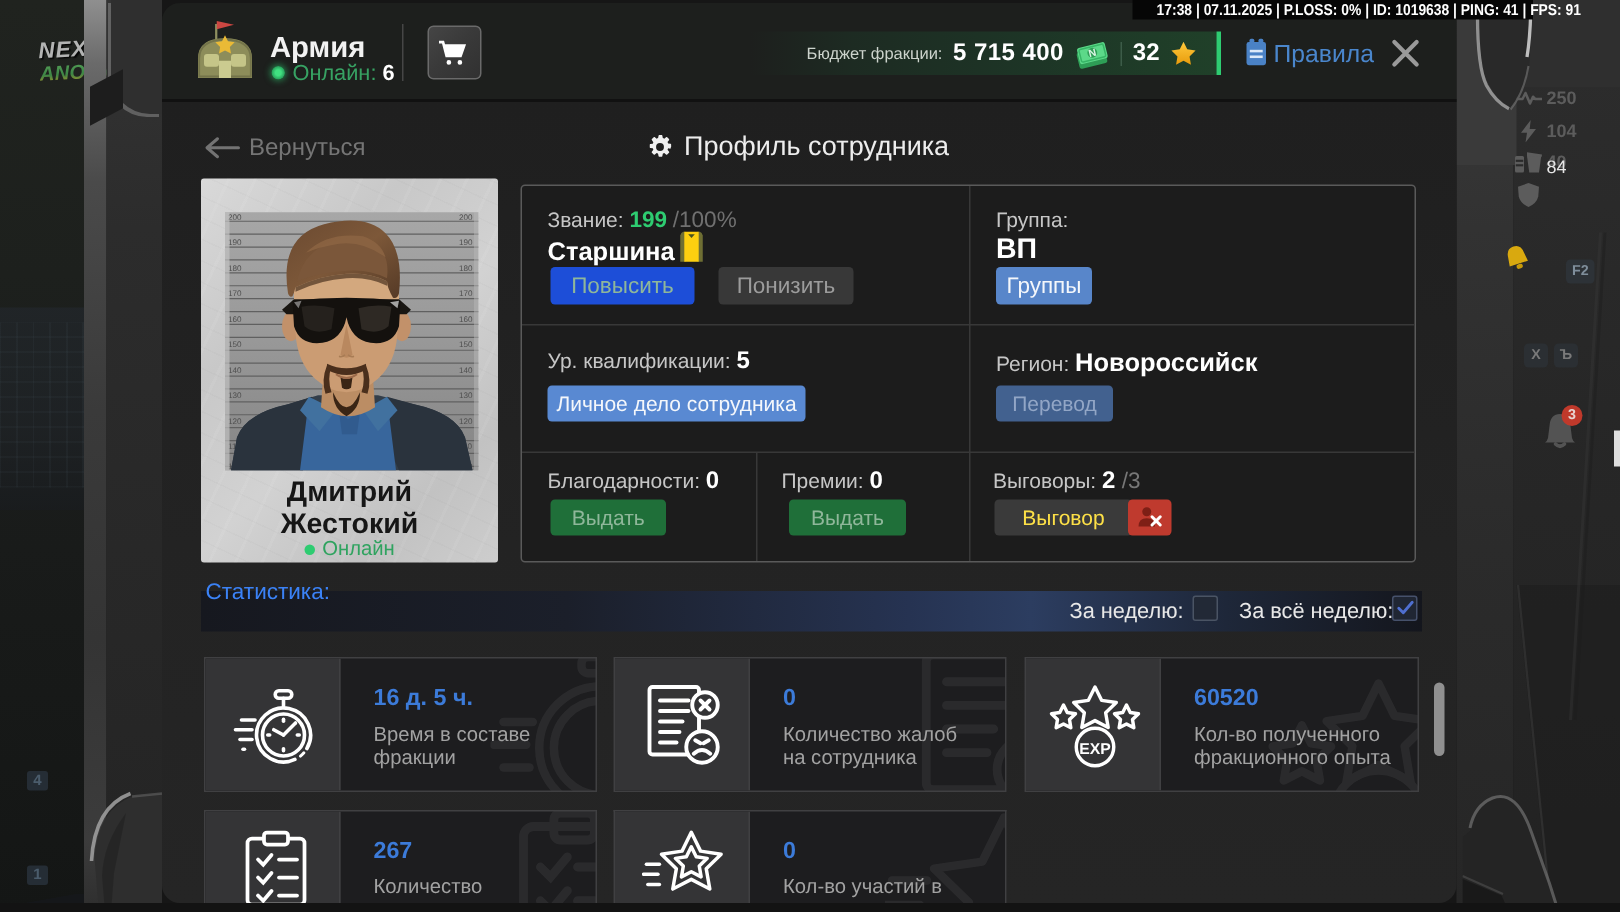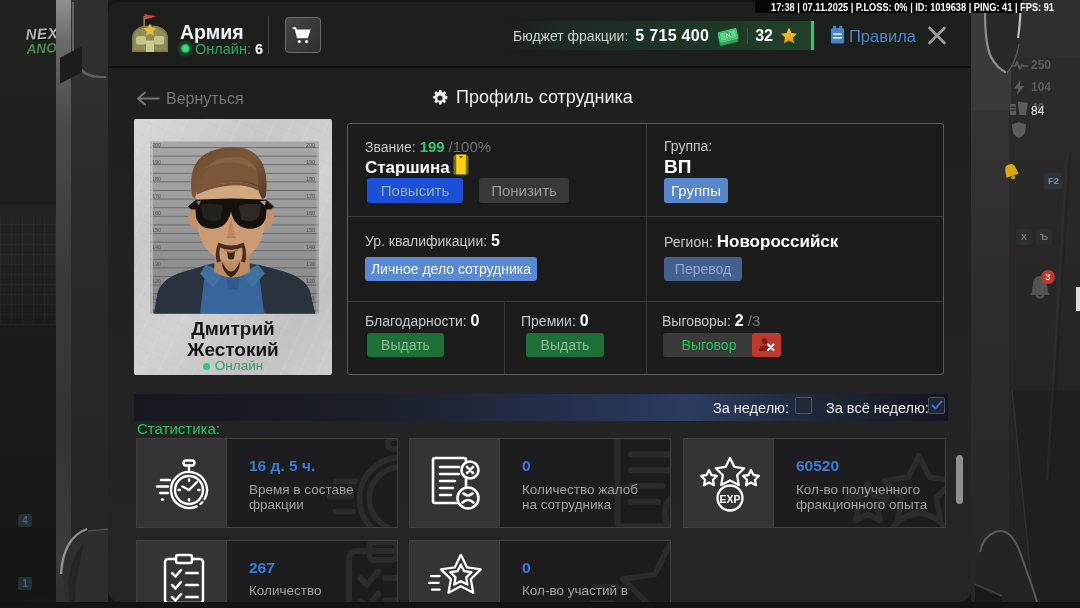--- a/index.html
+++ b/index.html
@@ -123,21 +123,21 @@
 <div class="abs" style="left:181px;top:44px;width:9px;height:9px;border-radius:50%;background:radial-gradient(circle,#40e080 30%,#1f8c4e 80%);box-shadow:0 0 4px 1px rgba(46,204,113,.55)"></div>
 <div class="abs" style="left:195px;top:41px;font-size:14.5px;color:#37a263">Онлайн: <span style="color:#fff;font-weight:bold">6</span></div>
 <div class="abs" style="left:268px;top:16px;width:1px;height:38px;background:#464646"></div>
 <div class="abs" style="left:285px;top:17px;width:34px;height:34px;background:linear-gradient(135deg,#454545 0%,#3a3a3a 45%,#313131 100%);border:1px solid #6a6a6a;border-radius:4px"></div>
 <svg class="abs" style="left:291px;top:23px" width="22" height="22" viewBox="0 0 24 24" fill="#fff">
   <path d="M7.2 16.5h11l3.3-9.5H6.2L5.5 4.5H1.8v2h2.2l2.6 10zM9 18.6a1.7 1.7 0 1 0 0 3.4 1.7 1.7 0 0 0 0-3.4zm8 0a1.7 1.7 0 1 0 0 3.4 1.7 1.7 0 0 0 0-3.4z"></path>
 </svg>
 
 <div class="abs" style="left:500px;top:21px;width:311px;height:29px;background:linear-gradient(90deg,rgba(29,47,36,0) 0%,rgba(29,47,36,.75) 22%,#1d3526 60%,#204029 100%);border-right:3px solid #2ecc71"></div>
 <div class="abs" style="left:508px;top:27px;width:290px;height:18px;display:flex;align-items:center;justify-content:flex-end;gap:7px">
-  <span style="font-size:14px;color:#ccd3cc">Бюджет фракции:</span>
+  <span style="font-size:11px;color:#ccd3cc">Бюджет фракции:</span>
   <span style="font-size:16px;font-weight:bold;color:#fff;letter-spacing:.3px">5 715 400</span>
   <svg width="24" height="17" viewBox="0 0 24 17" style="transform:rotate(-14deg)">
         <rect x="2" y="5" width="19" height="11" rx="1.5" fill="#2e9e56"></rect>
         <rect x="3" y="2" width="19" height="11" rx="1.5" fill="#5cd989"></rect>
         <rect x="4.2" y="3.2" width="16.6" height="8.6" rx="1" fill="none" stroke="#37b566" stroke-width="1"></rect>
         <circle cx="12.5" cy="7.3" r="3.3" fill="#2f9e57"></circle>
         <text x="12.5" y="9.8" font-size="7" font-weight="bold" fill="#d8f5e2" text-anchor="middle" font-family="Liberation Sans,sans-serif">N</text>
       </svg>
   <span style="width:1px;height:16px;background:#3c5c48"></span>
   <span style="font-size:16px;font-weight:bold;color:#fff">32</span>
@@ -300,30 +300,30 @@
 <div class="btn" style="left:365px;top:257px;width:172px;height:24px;background:#5989d2;color:#f4f7fb;font-size:14px;line-height:24px">Личное дело сотрудника</div>
 
 <div class="abs lbl" style="left:664px;top:232px">Регион: <span style="color:#fff;font-weight:bold;font-size:17px"> Новороссийск</span></div>
 <div class="btn" style="left:664px;top:257px;width:78px;height:24px;background:#42618f;color:#92a6c6;font-size:14px;line-height:24px">Перевод</div>
 
 <div class="abs lbl" style="left:365px;top:312px">Благодарности: <span style="color:#fff;font-weight:bold;font-size:16px"> 0</span></div>
 <div class="btn" style="left:367px;top:333px;width:77px;height:24px;background:#1f6f39;color:#8fb79a;font-size:14px;line-height:24px">Выдать</div>
 <div class="abs lbl" style="left:521px;top:312px">Премии: <span style="color:#fff;font-weight:bold;font-size:16px"> 0</span></div>
 <div class="btn" style="left:526px;top:333px;width:78px;height:24px;background:#1f6f39;color:#8fb79a;font-size:14px;line-height:24px">Выдать</div>
 <div class="abs lbl" style="left:662px;top:312px">Выговоры: <span style="color:#fff;font-weight:bold;font-size:16px"> 2</span><span style="color:#777;font-size:15px"> /3</span></div>
-<div class="btn" style="left:663px;top:333px;width:92px;height:24px;background:#3a3a3a;color:#22c55e;font-size:14px;line-height:24px">Выговор</div>
+<div class="btn" style="left:663px;top:333px;width:92px;height:24px;background:#3a3a3a;color:#fde047;font-size:14px;line-height:24px">Выговор</div>
 <div class="abs" style="left:752px;top:333px;width:29px;height:24px;background:#bf3a2e;border-radius:3px"></div>
 <svg class="abs" style="left:758px;top:337px" width="17" height="16" viewBox="0 0 17 16">
   <circle cx="6.5" cy="4.2" r="3" fill="#7e1f16"></circle>
   <path d="M1 14 Q1 8.5 6.5 8.5 Q12 8.5 12 14 Z" fill="#7e1f16"></path>
   <path d="M10 7.5 L15.5 13 M15.5 7.5 L10 13" stroke="#fff" stroke-width="2" stroke-linecap="round"></path>
 </svg>
 
 <div class="abs" style="left:134px;top:394px;width:814px;height:27px;background:linear-gradient(90deg,#16181f 0%,#1b1f2a 30%,#263352 58%,#2c3d60 68%,#1e2739 84%,#14161d 100%)"></div>
-<div class="abs" style="left:137px;top:420px;font-size:15px;color:#22c55e">Статистика:</div>
+<div class="abs" style="left:137px;top:386px;font-size:15px;color:#3b82f6">Статистика:</div>
 <div class="abs" style="left:713px;top:400px;font-size:14.5px;color:#e8e8e8">За неделю:</div>
 <div class="abs" style="left:795px;top:397px;width:17px;height:17px;background:#222936;border:1px solid #4a5464;border-radius:2px;box-sizing:border-box"></div>
 <div class="abs" style="left:826px;top:400px;font-size:14.5px;color:#e8e8e8">За всё неделю:</div>
 <div class="abs" style="left:928px;top:397px;width:17px;height:17px;background:#202633;border:1px solid #46516b;border-radius:2px;box-sizing:border-box"></div>
 <svg class="abs" style="left:931px;top:400px" width="12" height="11" viewBox="0 0 12 11">
   <path d="M1.5 5.5 L4.5 8.5 L10.5 1.5" stroke="#4f6fd0" stroke-width="1.9" fill="none" stroke-linecap="round" stroke-linejoin="round"></path>
 </svg>
 
 <div class="abs" style="left:136px;top:438px;width:262px;height:90px;background:#1d1d1f;border:1px solid #404042;box-sizing:border-box;overflow:hidden">
   <div style="position:absolute;left:0;top:0;width:89px;height:100%;background:#343436;border-right:1px solid #404042"></div>

